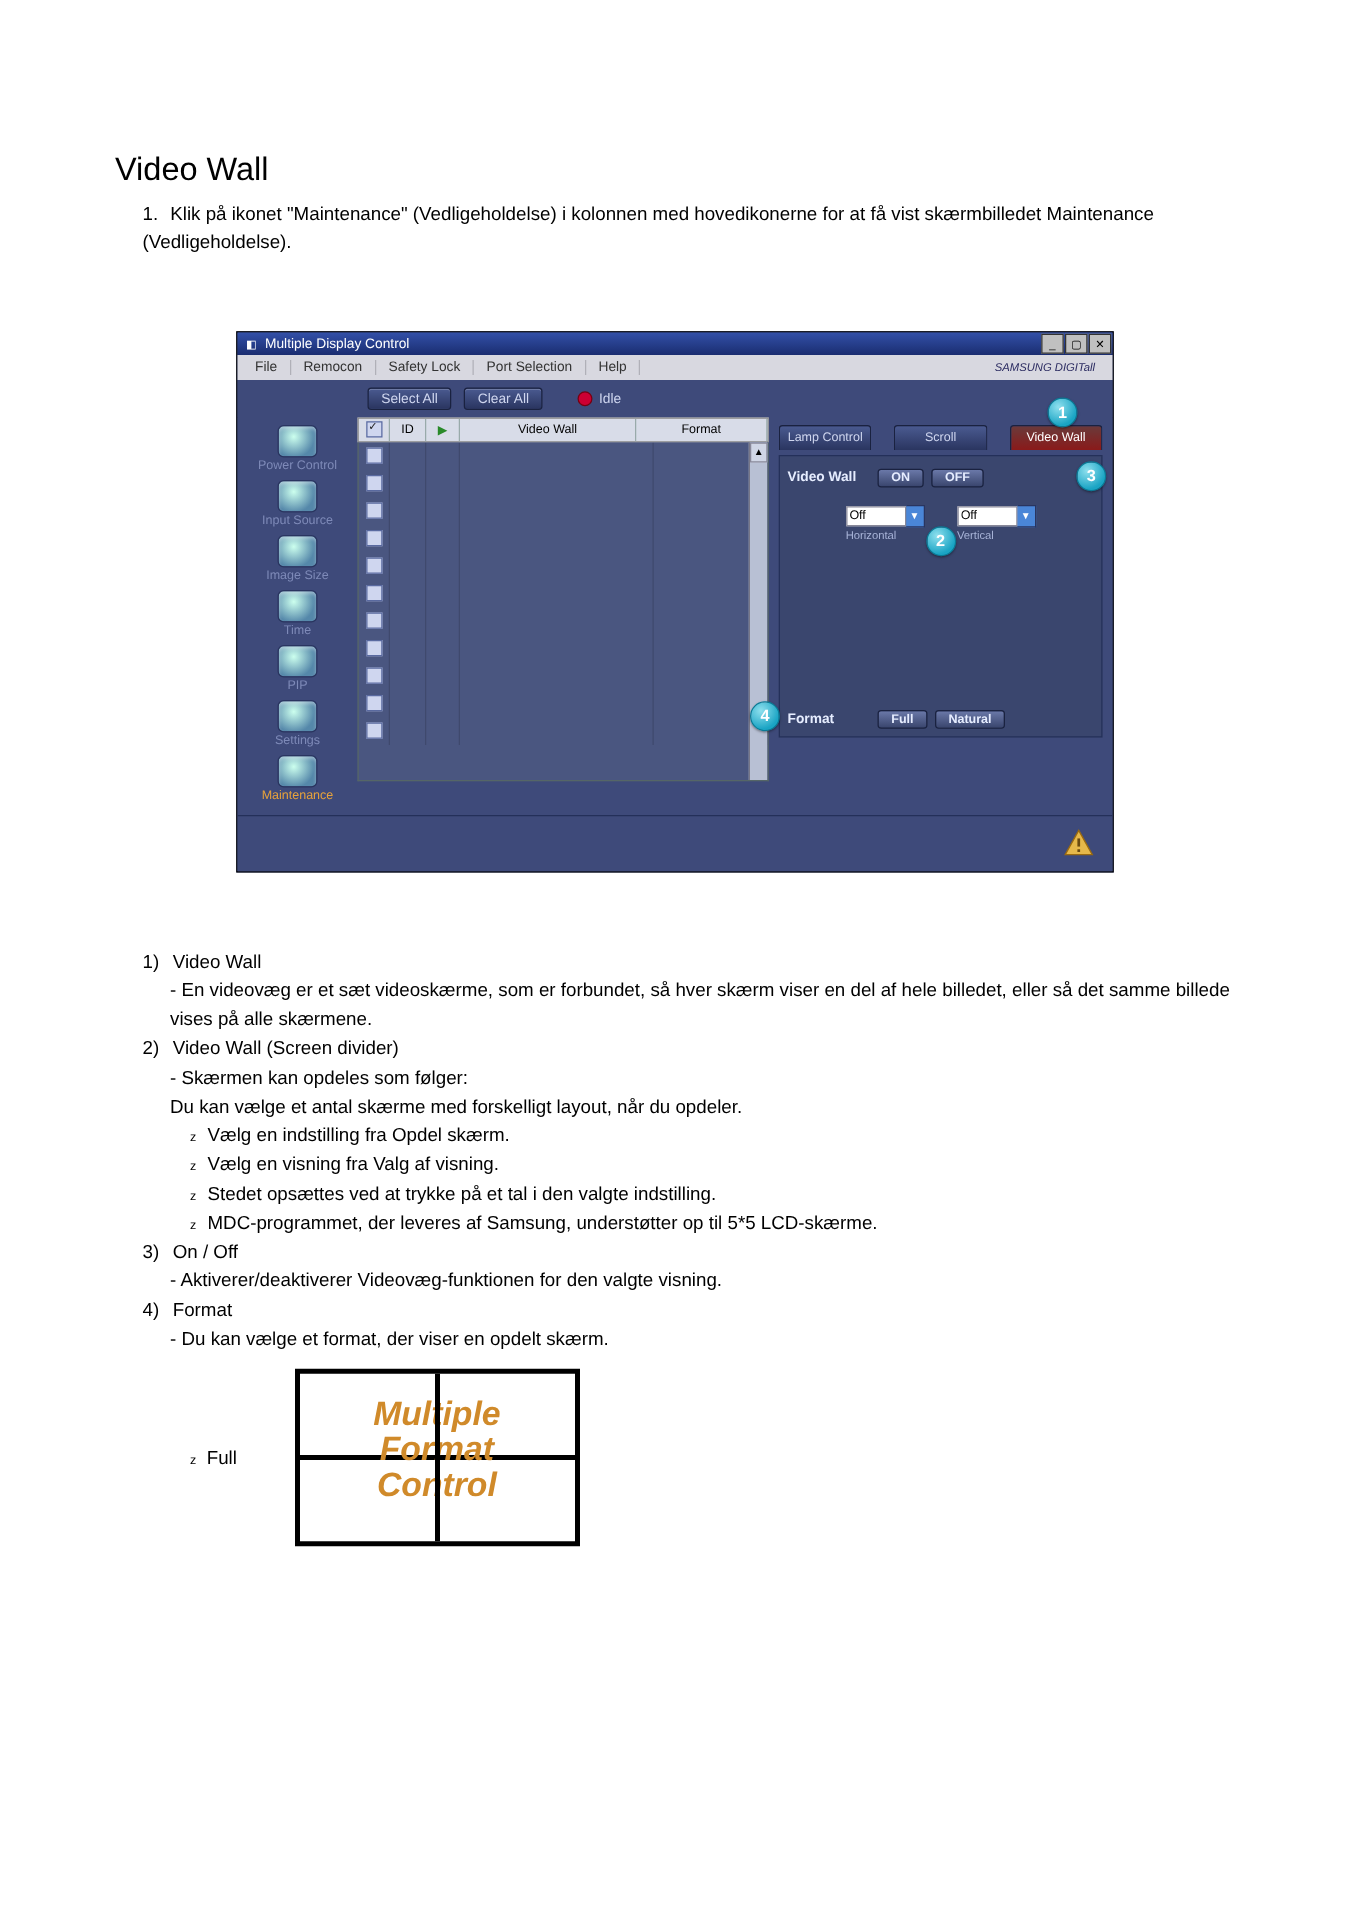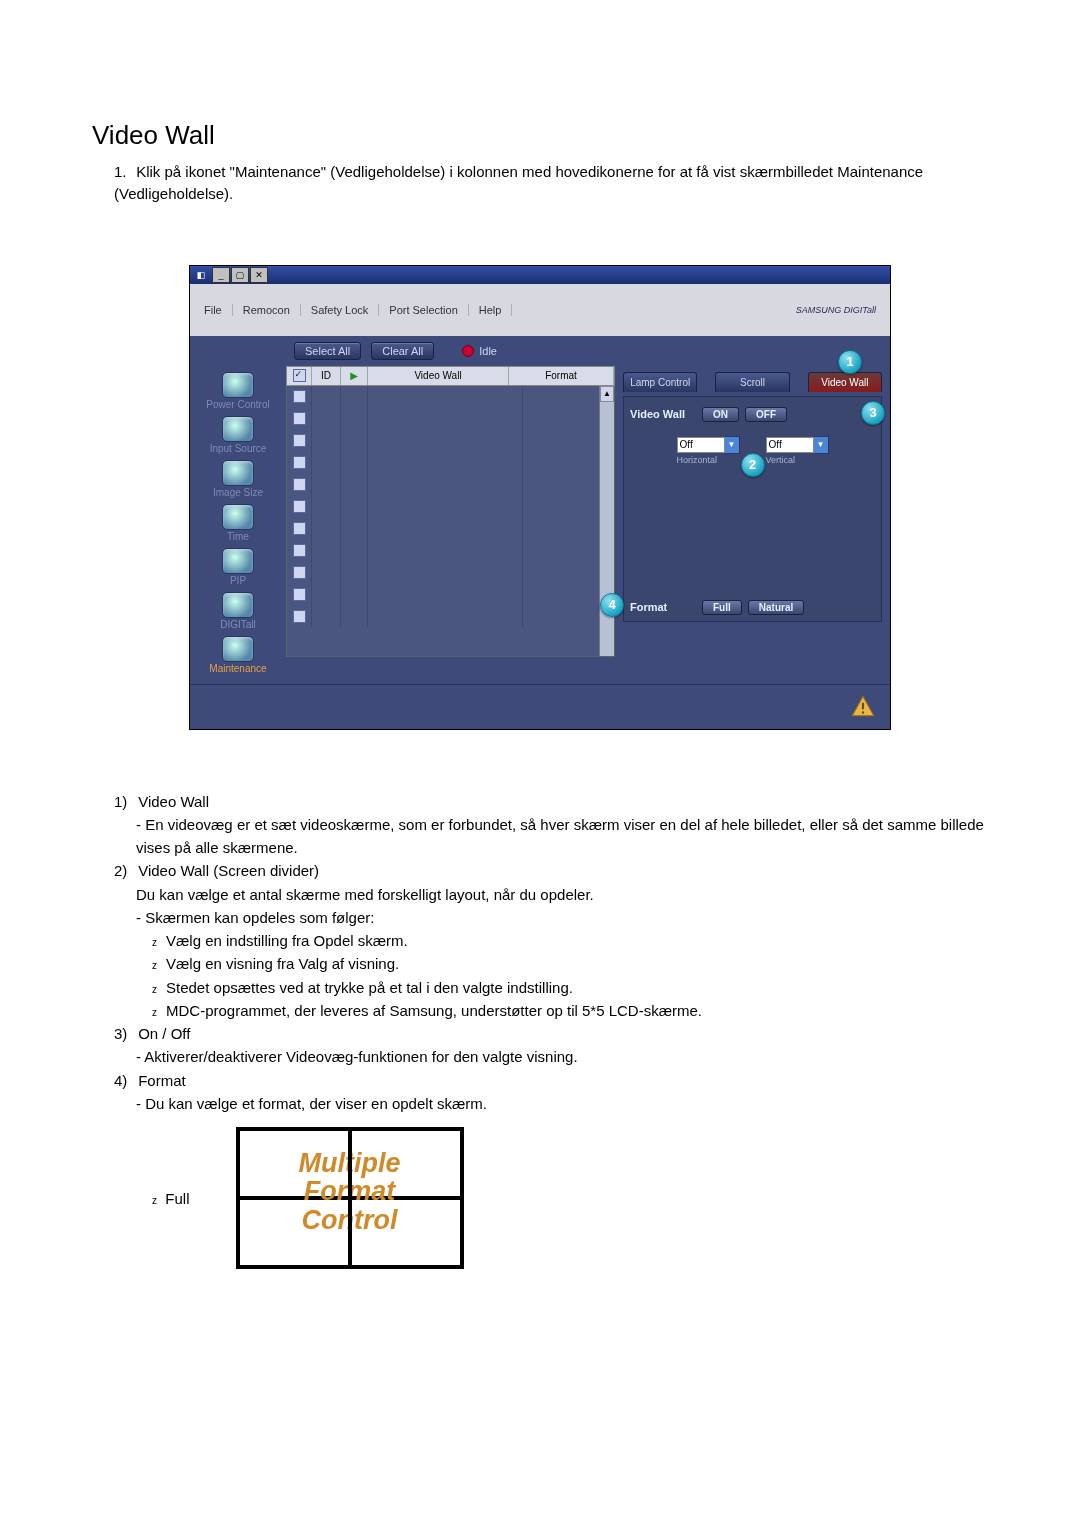--- a/index.html
+++ b/index.html
@@ -6,21 +6,21 @@
 .page{width:1080px;margin:0 auto;padding:120px 92px 60px 92px;box-sizing:border-box}
 h2{font-weight:400;font-size:26px;margin:0 0 10px 0}
 .intro{margin:0 0 60px 22px;font-size:15px;line-height:1.45}
 .intro-num{display:inline-block;width:18px}
 .app{width:700px;margin:0 auto 60px auto;border:1px solid #000;background:#3e4a7a;font-size:11px}
 .titlebar{display:flex;align-items:center;background:linear-gradient(#3350a8,#1a2d70);color:#fff;height:18px}
 .titlebar .ticon{width:16px;height:16px;display:flex;align-items:center;justify-content:center;color:#fff;font-size:9px;margin:0 3px}
 .titlebar .ttxt{flex:1;font-size:11px}
 .winbtns{display:flex;gap:1px;margin-right:1px}
 .winbtn{width:16px;height:14px;background:#c0c0c0;border:1px solid #333;display:flex;align-items:center;justify-content:center;font-size:9px;color:#000}
-.menubar{display:flex;background:#d8d8e0;height:20px;align-items:center;padding:16px 4px;font-size:11px;color:#333}
+.menubar{display:flex;background:#d8d8e0;height:20px;align-items:center;padding:0 4px;font-size:11px;color:#333}
 .menubar span{padding:0 10px;border-right:1px solid #b0b0b8}
 .brand{margin-left:auto;font-style:italic;font-size:9px;color:#2a2a60;border:none!important}
 .toolbar{display:flex;align-items:center;padding:6px 8px;gap:10px;background:#3e4a7a}
 .btn3d{background:linear-gradient(#4a5a90,#2a3560);color:#cfd6ef;border:1px solid #1a2240;border-radius:3px;padding:2px 10px;font-size:11px;box-shadow:inset 0 1px 0 rgba(255,255,255,.2)}
 .idle{display:flex;align-items:flex-start;gap:5px;color:#cfd6ef}
 .dot{width:10px;height:10px;border-radius:50%;background:#c03;border:1px solid #701}
 .body{display:flex;background:#3e4a7a}
 .sidebar{width:96px;padding:4px 0}
 .sb{display:flex;flex-direction:column;align-items:center;margin:2px 0 6px 0}
 .sb .ic{width:30px;height:24px;border-radius:5px;background:radial-gradient(circle at 40% 35%,#cfe, #58a 70%);border:1px solid #2a3560;box-shadow:inset 0 2px 3px rgba(255,255,255,.4)}
@@ -74,20 +74,21 @@
 <div class="page">
   <h2>Video Wall</h2>
   <div class="intro">
     <span class="intro-num">1.</span>
     <span>Klik på ikonet "Maintenance" (Vedligeholdelse) i kolonnen med hovedikonerne for at få vist skærmbilledet Maintenance (Vedligeholdelse).</span>
   </div>
 
   <div class="app">
     <div class="titlebar">
       <span class="ticon">◧</span>
+      <span class="ttxt">Multiple Display Control</span>
       <div class="winbtns">
         <div class="winbtn">_</div>
         <div class="winbtn">▢</div>
         <div class="winbtn">✕</div>
       </div>
     </div>
     <div class="menubar">
       <span>File</span>
       <span>Remocon</span>
       <span>Safety Lock</span>
@@ -120,21 +121,21 @@
         <div class="sb">
             <div class="ic"></div>
             <div class="lbl">Time</div>
           </div>
         <div class="sb">
             <div class="ic"></div>
             <div class="lbl">PIP</div>
           </div>
         <div class="sb">
             <div class="ic"></div>
-            <div class="lbl">DIGITall</div>
+            <div class="lbl">Settings</div>
           </div>
         <div class="sb sel">
             <div class="ic"></div>
             <div class="lbl">Maintenance</div>
           </div>
       </div>
 
       <div class="mid" style="width:329px">
         <div class="tabletop">
           <div class="th chk">
@@ -301,22 +302,22 @@
             <rect x="11" y="17" width="2" height="2" fill="#6a4a10"></rect>
           </svg>
       </div>
     </div>
   </div>
 
   <div class="list" id="sections">
       <div class="n1"><span class="num">1)</span> Video Wall</div>
       <div class="sub">- En videovæg er et sæt videoskærme, som er forbundet, så hver skærm viser en del af hele billedet, eller så det samme billede vises på alle skærmene.</div>
       <div class="n1"><span class="num">2)</span> Video Wall (Screen divider)</div>
+      <div class="sub">- Skærmen kan opdeles som følger:</div>
       <div class="sub">Du kan vælge et antal skærme med forskelligt layout, når du opdeler.</div>
-      <div class="sub">- Skærmen kan opdeles som følger:</div>
       <div class="bul"><span class="z">z</span>Vælg en indstilling fra Opdel skærm.</div>
       <div class="bul"><span class="z">z</span>Vælg en visning fra Valg af visning.</div>
       <div class="bul"><span class="z">z</span>Stedet opsættes ved at trykke på et tal i den valgte indstilling.</div>
       <div class="bul"><span class="z">z</span>MDC-programmet, der leveres af Samsung, understøtter op til 5*5 LCD-skærme.</div>
       <div class="n1"><span class="num">3)</span> On / Off</div>
       <div class="sub">- Aktiverer/deaktiverer Videovæg-funktionen for den valgte visning.</div>
       <div class="n1"><span class="num">4)</span> Format</div>
       <div class="sub">- Du kan vælge et format, der viser en opdelt skærm.</div>
     </div>
 

